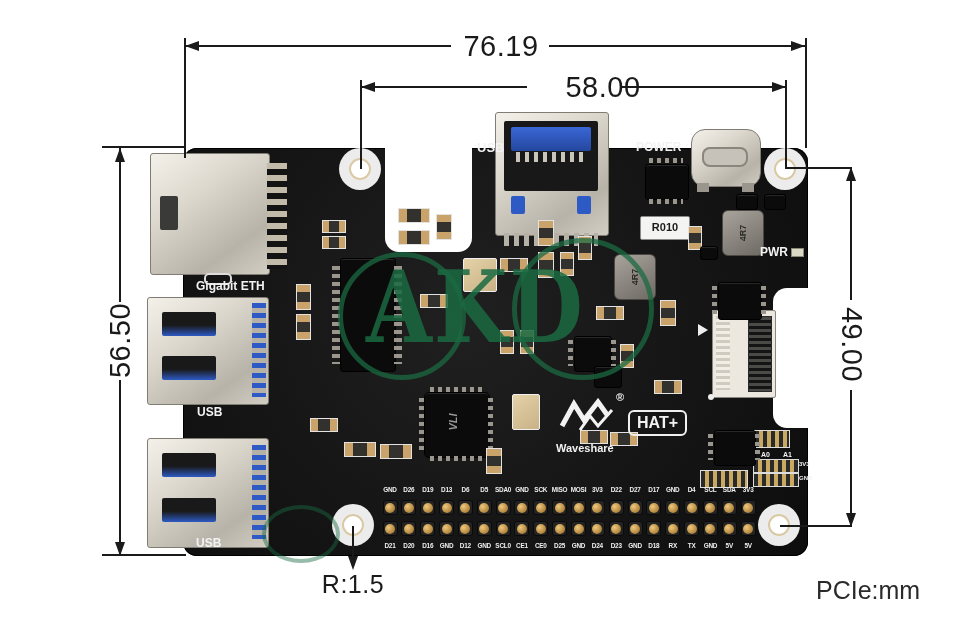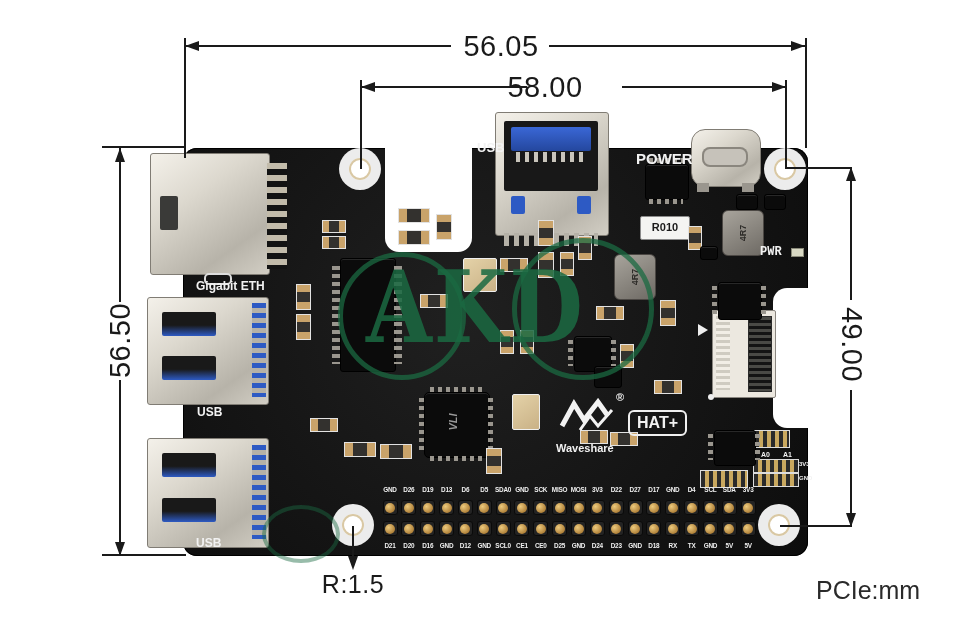--- a/index.html
+++ b/index.html
@@ -76,21 +76,21 @@
   <div class="abs pinsV z3" style="left:516px;top:152px;width:70px;height:10px;background:repeating-linear-gradient(90deg,#c9c5bb 0 4px,#181818 4px 9px);"></div>
   <div class="abs z3" style="left:511px;top:196px;width:14px;height:18px;background:#2d5ac4;border-radius:2px;"></div>
   <div class="abs z3" style="left:577px;top:196px;width:14px;height:18px;background:#2d5ac4;border-radius:2px;"></div>
   <div class="abs pinsH z3" style="left:504px;top:233px;width:94px;height:13px;background:repeating-linear-gradient(90deg,#b5b1a7 0 5px,rgba(0,0,0,0) 5px 10px);"></div>
   <div class="abs silk" style="left:477px;top:141px;font-size:13px;">USB</div>
 
   <div class="abs metal z3" style="left:691px;top:129px;width:68px;height:56px;border-radius:14px;"></div>
   <div class="abs z3" style="left:702px;top:147px;width:46px;height:20px;background:#c6c2ba;border-radius:8px;box-shadow:inset 0 0 0 2px #8a867e;"></div>
   <div class="abs z3" style="left:697px;top:183px;width:12px;height:9px;background:#9a968e;"></div>
   <div class="abs z3" style="left:742px;top:183px;width:12px;height:9px;background:#9a968e;"></div>
-  <div class="abs silk" style="left:636px;top:151px;font-size:15px;">POWER</div>
+  <div class="abs silk" style="left:636px;top:141px;font-size:12px;">POWER</div>
 
   <div class="abs metal z3" style="left:147px;top:297px;width:120px;height:106px;border-radius:3px;"></div>
   <div class="abs z3" style="left:162px;top:312px;width:54px;height:24px;background:linear-gradient(180deg,#191919 55%,#2d5ac4);border-radius:2px;"></div>
   <div class="abs z3" style="left:162px;top:356px;width:54px;height:24px;background:linear-gradient(180deg,#191919 55%,#2d5ac4);border-radius:2px;"></div>
   <div class="abs pinsV z3" style="left:252px;top:303px;width:14px;height:94px;background:repeating-linear-gradient(180deg,#2d5ac4 0 5px,#b5b1a7 5px 10px);"></div>
   <div class="abs silk" style="left:197px;top:406px;font-size:12px;">USB</div>
 
   <div class="abs metal z3" style="left:147px;top:438px;width:120px;height:108px;border-radius:3px;"></div>
   <div class="abs z3" style="left:162px;top:453px;width:54px;height:24px;background:linear-gradient(180deg,#191919 55%,#2d5ac4);border-radius:2px;"></div>
   <div class="abs z3" style="left:162px;top:498px;width:54px;height:24px;background:linear-gradient(180deg,#191919 55%,#2d5ac4);border-radius:2px;"></div>
@@ -121,21 +121,21 @@
   <div class="abs ind" style="left:722px;top:210px;width:40px;height:44px;">
     <span>4R7</span>
   </div>
   <div class="abs ind" style="left:614px;top:254px;width:40px;height:44px;">
     <span>4R7</span>
   </div>
 
   <div class="abs crystal" style="left:463px;top:258px;width:32px;height:32px;"></div>
   <div class="abs crystal" style="left:512px;top:394px;width:26px;height:34px;"></div>
 
-  <div class="abs silk" style="left:760px;top:246px;font-size:12px;font-family:Liberation Mono, monospace;">PWR</div>
+  <div class="abs silk" style="left:760px;top:246px;font-size:12px;">PWR</div>
   <div class="abs z3" style="left:791px;top:248px;width:11px;height:7px;background:#d9d9c4;border:1px solid #8a8a7a;"></div>
 
   <div class="abs silk" style="left:761px;top:451px;font-size:7px;">A0</div>
   <div class="abs silk" style="left:783px;top:451px;font-size:7px;">A1</div>
   <div class="abs padgrid" style="left:753px;top:459px;width:44px;height:12px;"></div>
   <div class="abs padgrid" style="left:753px;top:473px;width:44px;height:12px;"></div>
   <div class="abs silk" style="left:799px;top:461px;font-size:6px;">3V3</div>
   <div class="abs silk" style="left:799px;top:475px;font-size:6px;">GND</div>
   <div class="abs padgrid" style="left:700px;top:470px;width:46px;height:16px;"></div>
   <div class="abs padgrid" style="left:754px;top:430px;width:34px;height:16px;"></div>
@@ -237,29 +237,29 @@
       <div class="gpioLbl" style="left: 357.15px; top: 0px;">3V3</div>
       <div class="gpioPin" style="left: 362.65px; top: 13px;"></div>
       <div class="gpioPin" style="left: 362.65px; top: 34px;"></div>
       <div class="gpioLbl" style="left: 357.15px; top: 56px;">5V</div>
     </div>
 
   <div class="abs ln" style="left:185px;top:45px;width:266px;height:2px;"></div>
   <div class="abs ln" style="left:549px;top:45px;width:256px;height:2px;"></div>
   <div class="abs ar arL" style="left:185px;top:41px;"></div>
   <div class="abs ar arR" style="left:791px;top:41px;"></div>
-  <div class="abs dimtxt" style="left:456px;top:32px;width:90px;">56.05</div>
+  <div class="abs dimtxt" style="left:456px;top:32px;width:90px;">76.19</div>
   <div class="abs ln" style="left:184px;top:38px;width:2px;height:120px;"></div>
   <div class="abs ln" style="left:805px;top:38px;width:2px;height:110px;"></div>
 
   <div class="abs ln" style="left:361px;top:86px;width:166px;height:2px;"></div>
   <div class="abs ln" style="left:622px;top:86px;width:164px;height:2px;"></div>
   <div class="abs ar arL" style="left:361px;top:82px;"></div>
   <div class="abs ar arR" style="left:772px;top:82px;"></div>
-  <div class="abs dimtxt" style="left:500px;top:73px;width:90px;">58.00</div>
+  <div class="abs dimtxt" style="left:558px;top:73px;width:90px;">58.00</div>
   <div class="abs ln z5" style="left:360px;top:80px;width:2px;height:89px;z-index:6;"></div>
   <div class="abs ln z5" style="left:785px;top:80px;width:2px;height:89px;z-index:6;"></div>
 
   <div class="abs ln" style="left:119px;top:148px;width:2px;height:154px;"></div>
   <div class="abs ln" style="left:119px;top:380px;width:2px;height:176px;"></div>
   <div class="abs ar arU" style="left:115px;top:148px;"></div>
   <div class="abs ar arD" style="left:115px;top:542px;"></div>
   <div class="abs dimtxt" style="left:75px;top:326px;width:90px;transform:rotate(-90deg);">56.50</div>
   <div class="abs ln" style="left:102px;top:146px;width:84px;height:2px;"></div>
   <div class="abs ln" style="left:102px;top:554px;width:84px;height:2px;"></div>

